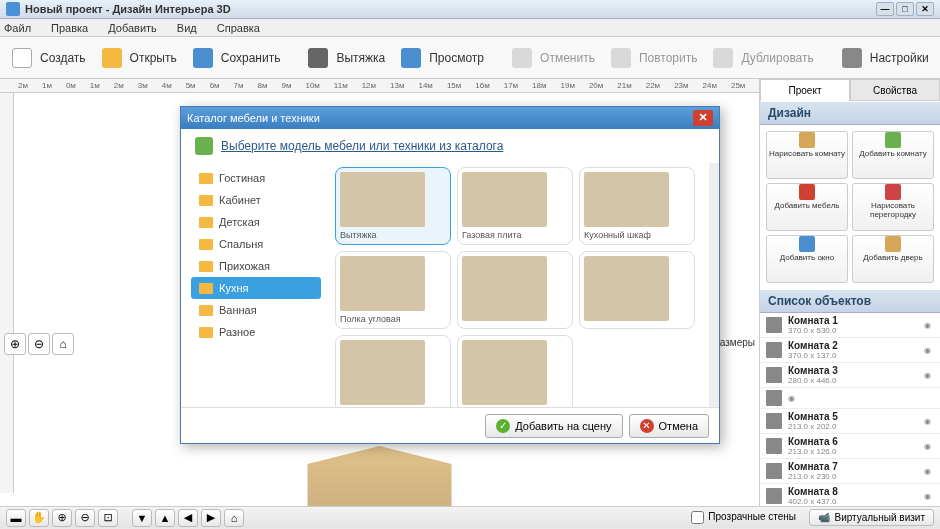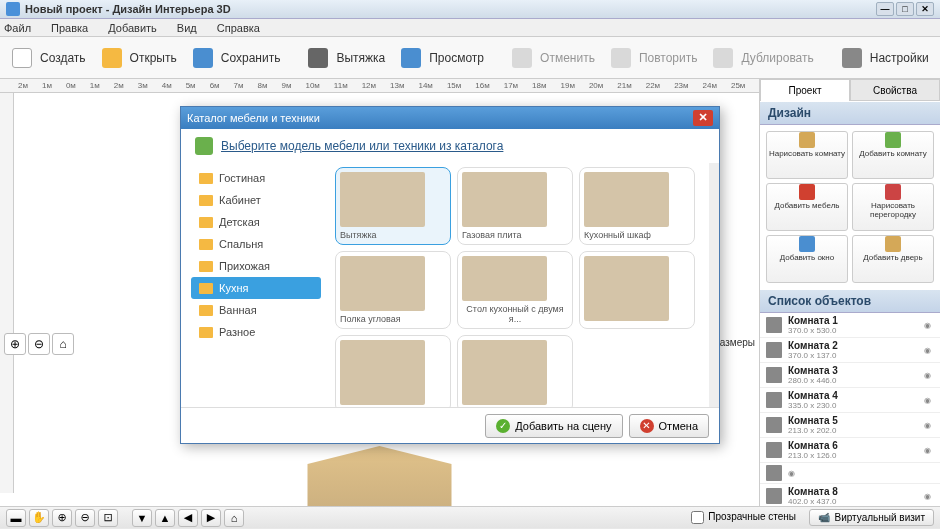--- a/index.html
+++ b/index.html
@@ -234,44 +234,44 @@
         <div class="obj-item">
           <div class="oicon"></div>
           <div class="otext">
             <div class="oname">Комната 3</div>
             <div class="odim">280.0 x 446.0</div>
           </div>
           <div class="oeye">◉</div>
         </div>
         <div class="obj-item">
           <div class="oicon"></div>
-          <div class="otext">
-            <div class="oname">Комната 4</div>
-            <div class="odim">335.0 x 230.0</div>
-          </div>
           <div class="oeye">◉</div>
         </div>
         <div class="obj-item">
           <div class="oicon"></div>
           <div class="otext">
             <div class="oname">Комната 5</div>
             <div class="odim">213.0 x 202.0</div>
           </div>
           <div class="oeye">◉</div>
         </div>
         <div class="obj-item">
           <div class="oicon"></div>
           <div class="otext">
             <div class="oname">Комната 6</div>
             <div class="odim">213.0 x 126.0</div>
           </div>
           <div class="oeye">◉</div>
         </div>
         <div class="obj-item">
           <div class="oicon"></div>
+          <div class="otext">
+            <div class="oname">Комната 7</div>
+            <div class="odim">213.0 x 230.0</div>
+          </div>
           <div class="oeye">◉</div>
         </div>
         <div class="obj-item">
           <div class="oicon"></div>
           <div class="otext">
             <div class="oname">Комната 8</div>
             <div class="odim">402.0 x 437.0</div>
           </div>
           <div class="oeye">◉</div>
         </div>
@@ -357,21 +357,20 @@
         <div class="fitem">
           <div class="fimg"></div>
           <span>Кухонный шкаф</span>
         </div>
         <div class="fitem">
           <div class="fimg"></div>
           <span>Полка угловая</span>
         </div>
         <div class="fitem">
           <div class="fimg"></div>
-          <span>Стол кухонный с двумя я...</span>
         </div>
         <div class="fitem">
           <div class="fimg"></div>
           <span></span>
         </div>
         <div class="fitem">
           <div class="fimg"></div>
           <span></span>
         </div>
         <div class="fitem">

